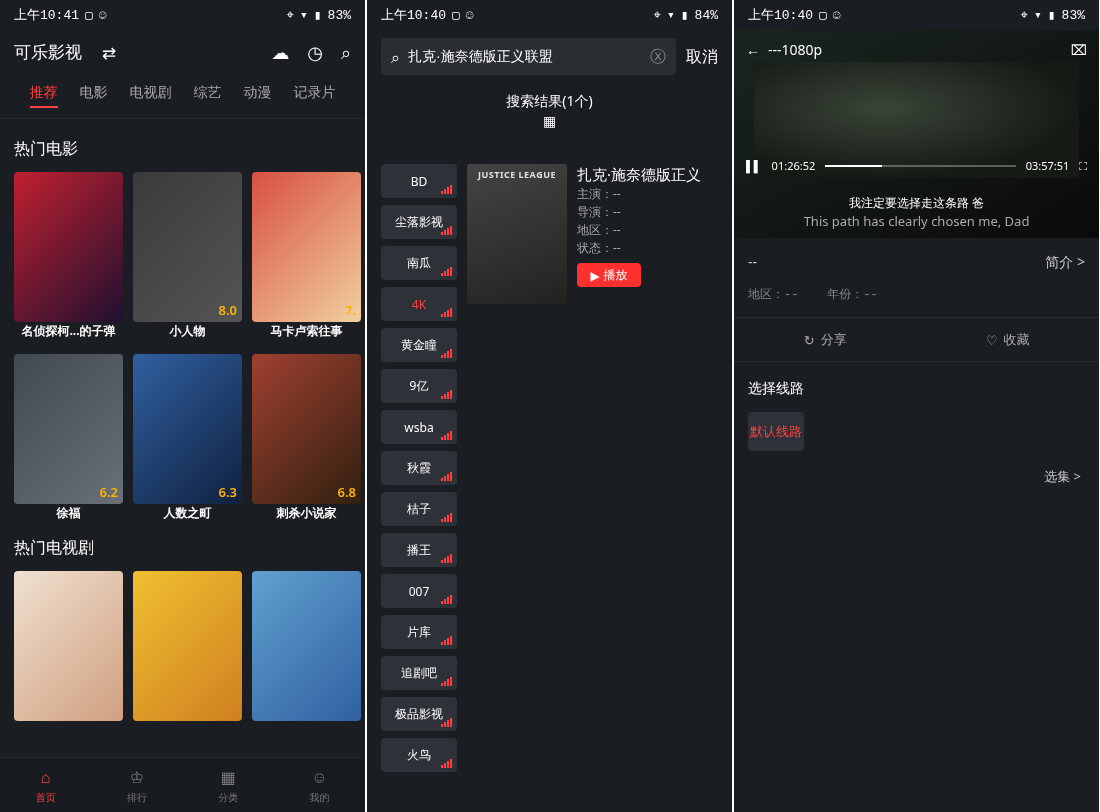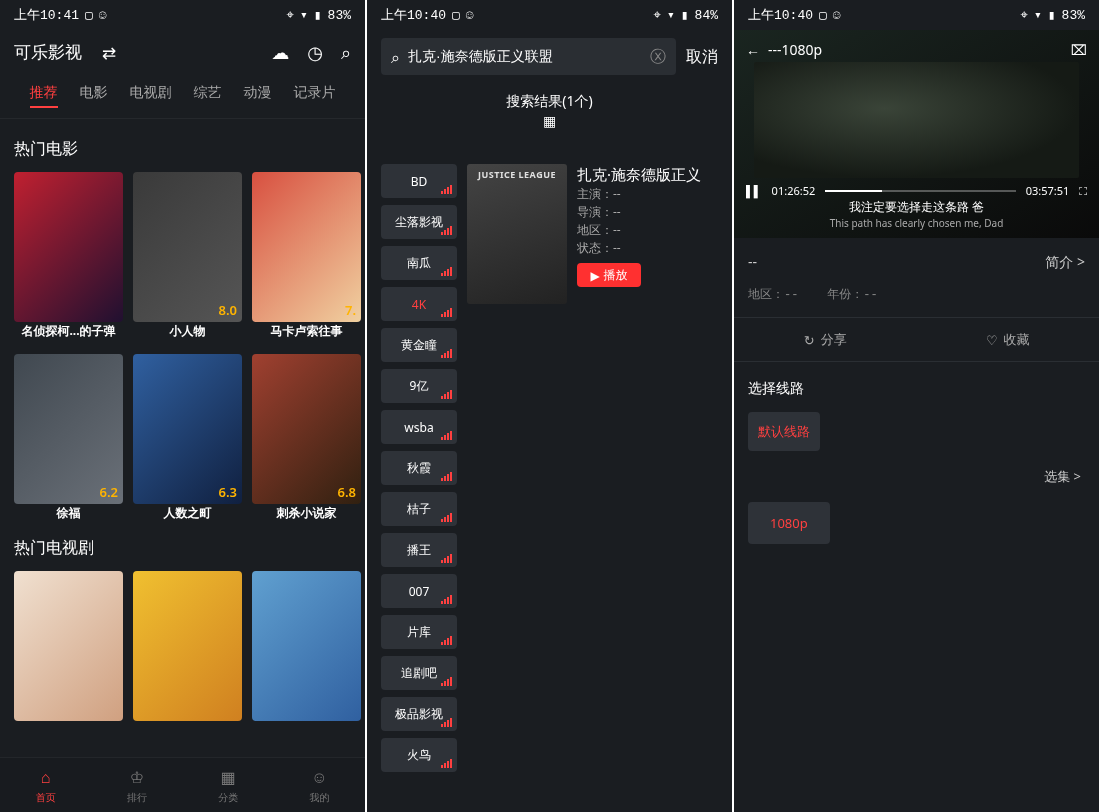--- a/index.html
+++ b/index.html
@@ -49,30 +49,30 @@
 .s2-rtitle { font-size: 15px; color: #fff; }
 .s2-play { background: #ff3030; color: #fff; border-radius: 4px; width: 64px; height: 24px; display: flex; align-items: center; justify-content: center; font-size: 12px; margin-top: 6px; gap: 4px; }
 
 
 .s3-player { height: 208px; background: linear-gradient(150deg,#1a2520,#0a0a0a); position: relative; }
 .s3-ptop { position: absolute; top: 10px; left: 12px; right: 12px; display: flex; justify-content: space-between; align-items: center; font-size: 14px; }
 .s3-pbottom { position: absolute; bottom: 8px; left: 12px; right: 12px; }
 .s3-progress { display: flex; align-items: center; gap: 10px; font-size: 11px; }
 .s3-bar { flex: 1; height: 2px; background: rgba(255,255,255,0.3); position: relative; }
 .s3-bar::after { content: ""; position: absolute; left: 0; top: 0; bottom: 0; width: 30%; background: #fff; }
-.s3-sub { text-align: center; font-size: 12px; margin-top: 0; }
-.s3-sub2 { text-align: center; font-size: 10px; color: #aaa; }
+.s3-sub { text-align: center; font-size: 12px; margin-top: 21px; }
+.s3-sub2 { text-align: center; font-size: 13px; color: #aaa; }
 .s3-scene { position:absolute; top:32px; left:20px; right:20px; bottom:60px; background: radial-gradient(ellipse at 40% 40%, #3a4438 0%, #151a15 70%); border-radius:2px; }
 .s3-info { padding: 14px; display: flex; justify-content: space-between; font-size: 14px; color: #ccc; }
 .s3-meta { padding: 0 14px 14px; font-size: 12px; color: #888; font-family: Liberation Mono, monospace; }
 .s3-actions { display: flex; border-top: 1px solid #2a2e33; border-bottom: 1px solid #2a2e33; }
 .s3-act { flex: 1; text-align: center; padding: 12px 0; font-size: 13px; color: #aaa; display: flex; align-items: center; justify-content: center; gap: 6px; }
 .s3-routes { padding: 16px 14px; }
 .s3-rtitle { font-size: 14px; margin-bottom: 14px; }
-.s3-routebtn { display: inline-block; background: #2e3238; color: #ff4040; padding: 10px 10px; border-radius: 4px; font-size: 13px; }
+.s3-routebtn { display: inline-block; background: #2e3238; color: #ff4040; padding: 10px 2px; border-radius: 4px; font-size: 13px; }
 .s3-epihead { padding: 0 18px; text-align: right; font-size: 13px; color: #ccc; }
 .s3-epi { padding: 16px 14px; }
 .s3-epibtn { display: inline-block; background: #2e3238; color: #ff4040; padding: 12px 22px; border-radius: 4px; font-size: 13px; }
 </style>
 </head>
 <body>
 
 <div class="phone">
   <div class="status-bar">
     <div class="status-left">
@@ -426,16 +426,13 @@
         <span>收藏</span>
       </div>
   </div>
 
   <div class="s3-routes">
     <div class="s3-rtitle">选择线路</div>
     <div class="s3-routebtn">默认线路</div>
   </div>
 
   <div class="s3-epihead">选集 &gt;</div>
-  <div class="s3-epi">
-    <div class="s3-epibtn">1080p</div>
-  </div>
 </div>
 
 </body></html>

